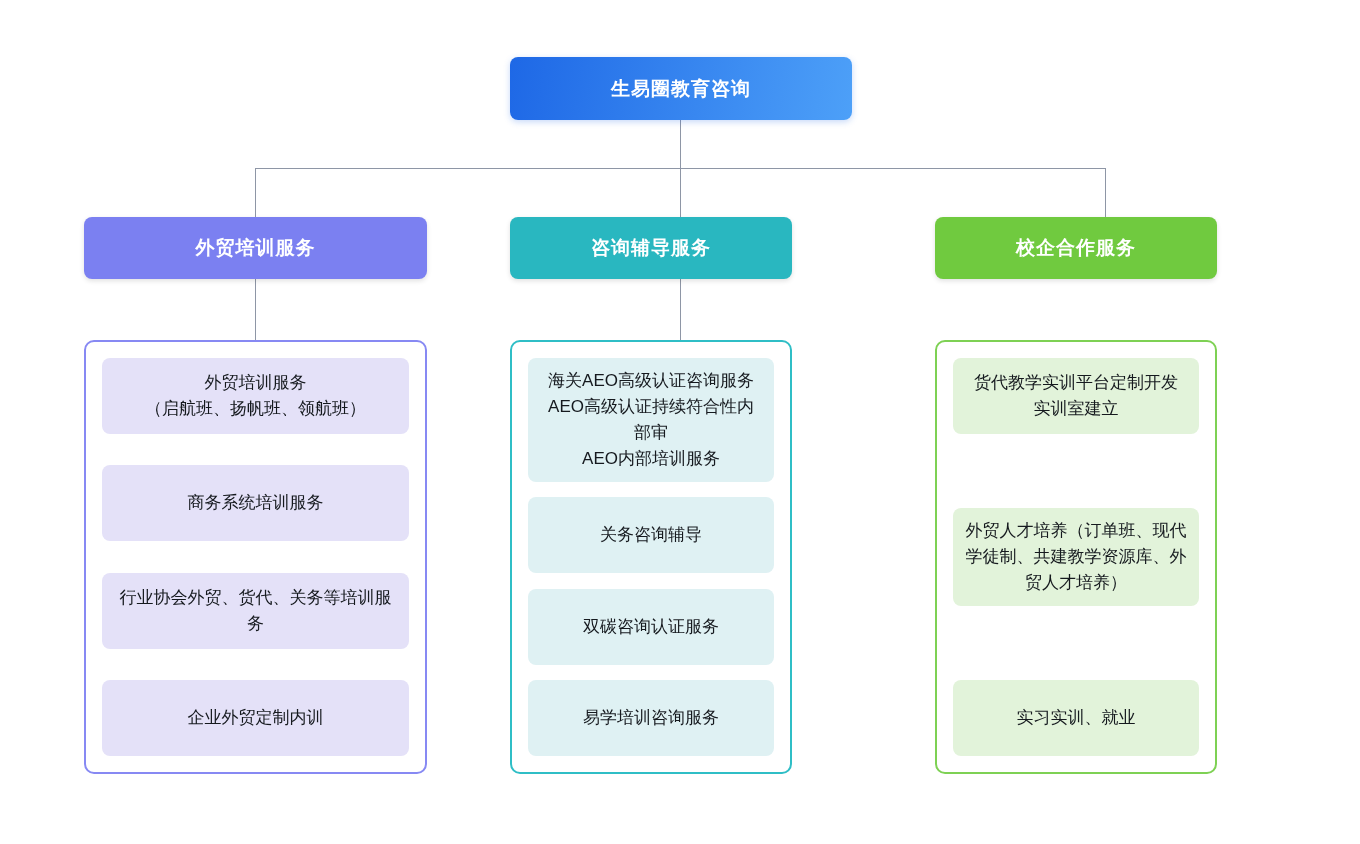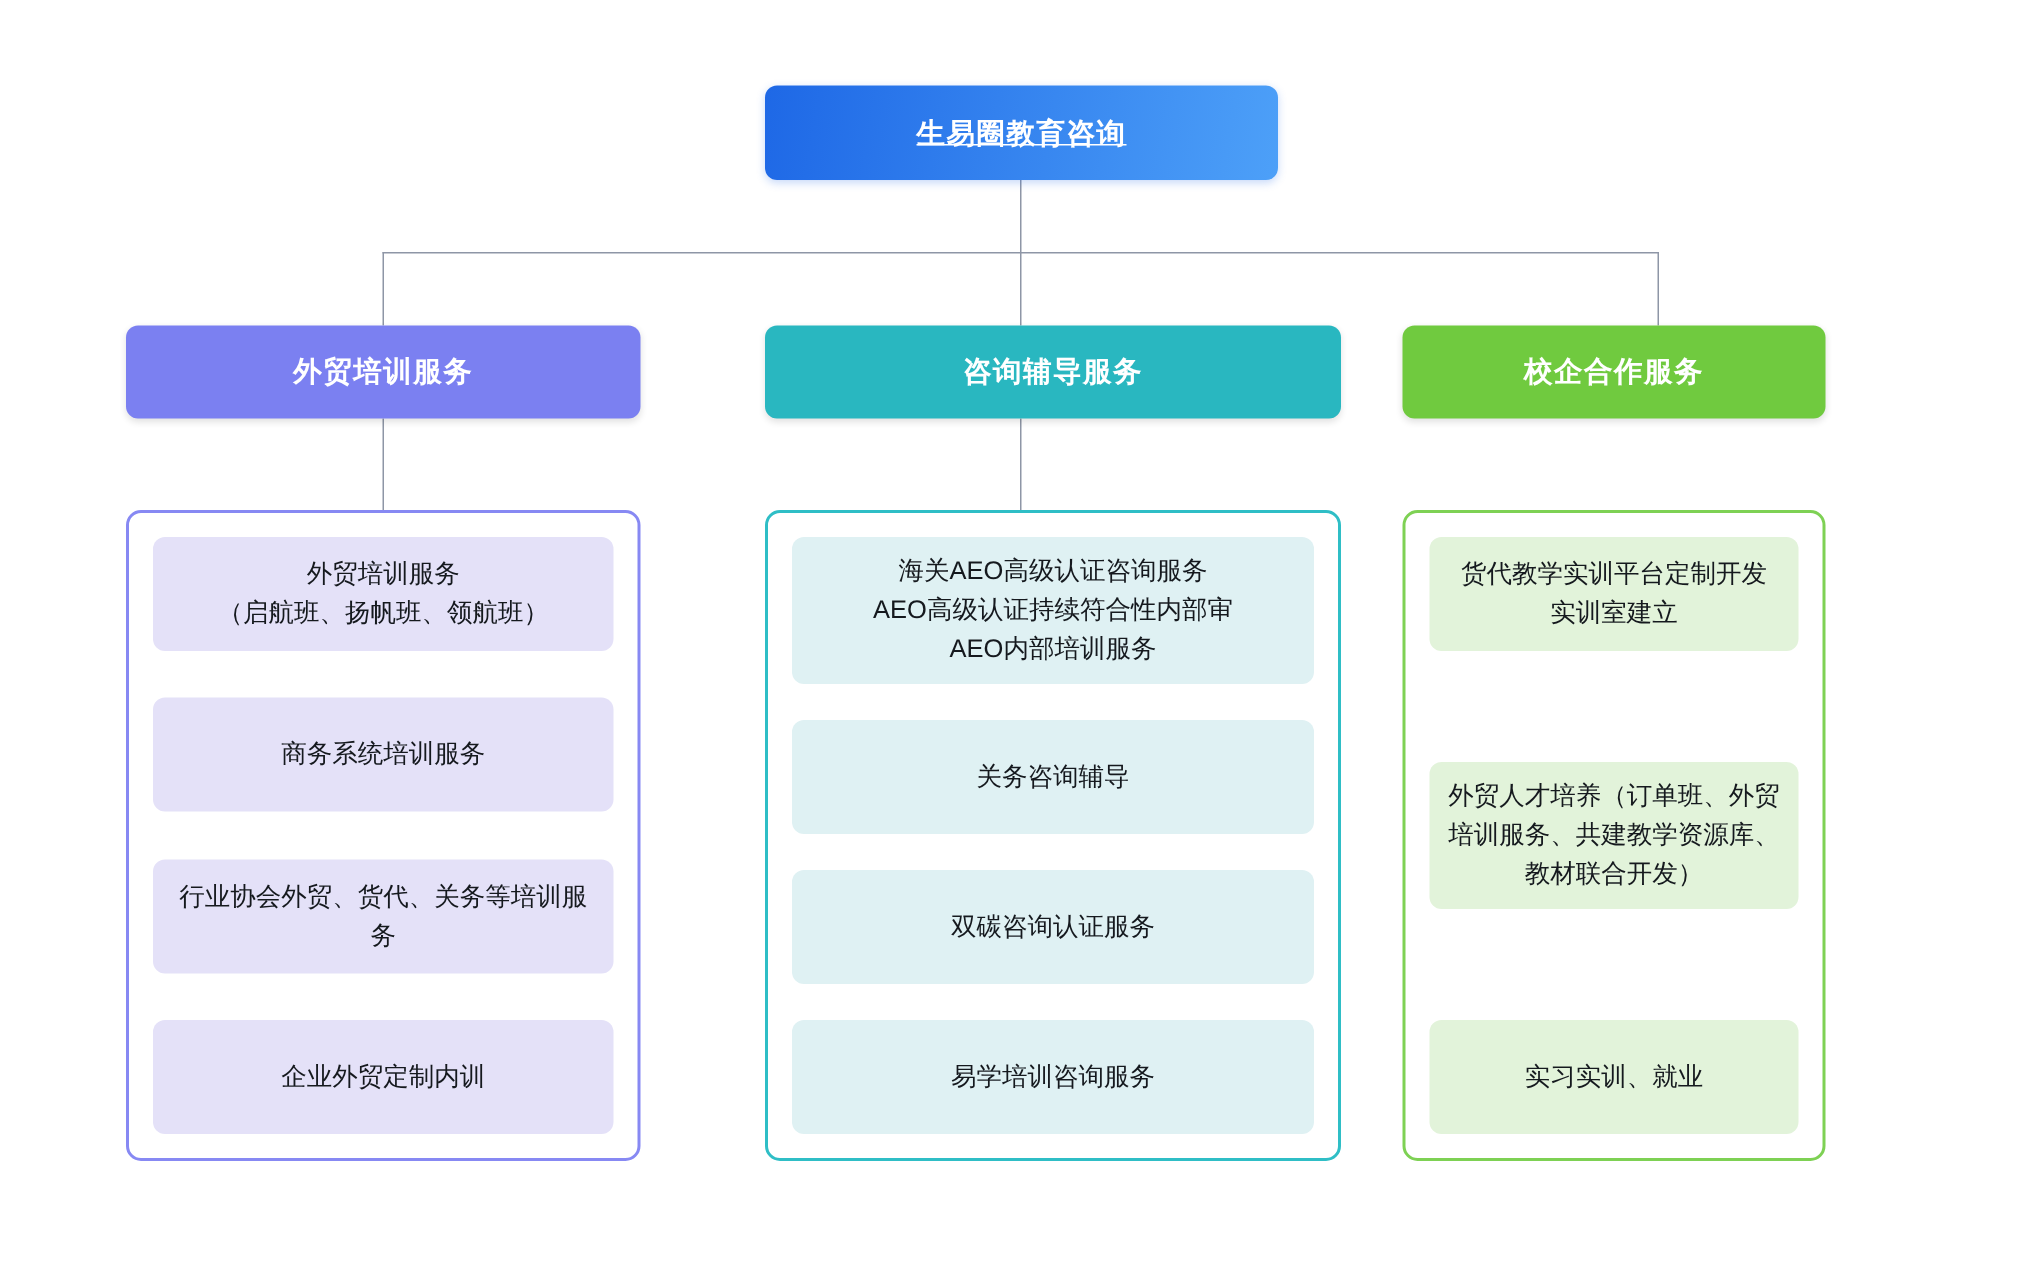--- a/index.html
+++ b/index.html
@@ -33,21 +33,20 @@
     border-radius: 8px;
     background: linear-gradient(100deg, #1e68e6 0%, #4da0f8 100%);
     display: flex;
     align-items: center;
     justify-content: center;
     color: #ffffff;
     font-size: 19px;
     font-weight: bold;
     letter-spacing: 1px;
     box-shadow: 0 2px 6px rgba(30, 104, 230, 0.25);
-    text-decoration: underline;
   }
 
   
   .branch {
     position: absolute;
     top: 217px;
   }
   .branch-header {
     height: 62px;
     border-radius: 8px;
@@ -86,21 +85,21 @@
     justify-content: center;
     text-align: center;
     padding: 10px 12px;
     box-sizing: border-box;
     color: #15191e;
     font-size: 17px;
     line-height: 26px;
     white-space: pre-line;
   }
   .branch-1 { left: 84px;  width: 343px; }
-  .branch-2 { left: 510px; width: 384px; }
+  .branch-2 { left: 510px; width: 282px; }
   .branch-3 { left: 935px; width: 282px; }
 </style>
 </head>
 <body>
 
 <div class="canvas">
 
   <div class="connector v" style="left: 680px; top: 120px; height: 48px; background: rgb(142, 150, 166);"></div>
   <div class="connector h" style="left: 255px; top: 168px; width: 851px; background: rgb(142, 150, 166);"></div>
   <div class="connector v" style="left: 255px; top: 168px; height: 49px; background: rgb(142, 150, 166);"></div>
@@ -140,18 +139,18 @@
     </div>
   </div>
 
   <div class="branch branch-3" style="--branch-color: #70ca3f; --border-color: #7ed154; --item-bg: #e2f3da;">
     <div class="branch-header">
       <span>校企合作服务</span>
     </div>
     <div class="branch-container">
       <div class="branch-item">货代教学实训平台定制开发
 实训室建立</div>
-      <div class="branch-item">外贸人才培养（订单班、外贸培训服务、共建教学资源库、教材联合开发）</div>
+      <div class="branch-item">外贸人才培养（订单班、现代学徒制、共建教学资源库、外贸人才培养）</div>
       <div class="branch-item">实习实训、就业</div>
     </div>
   </div>
 
 </div>
 
 </body></html>

